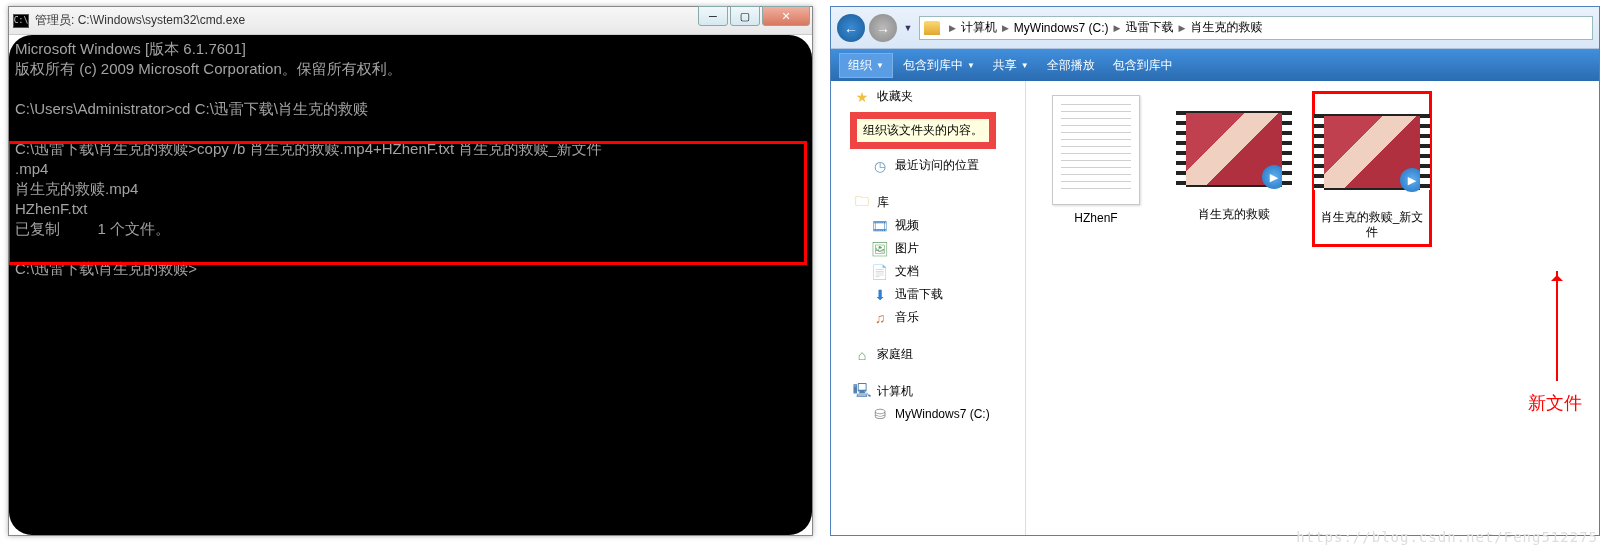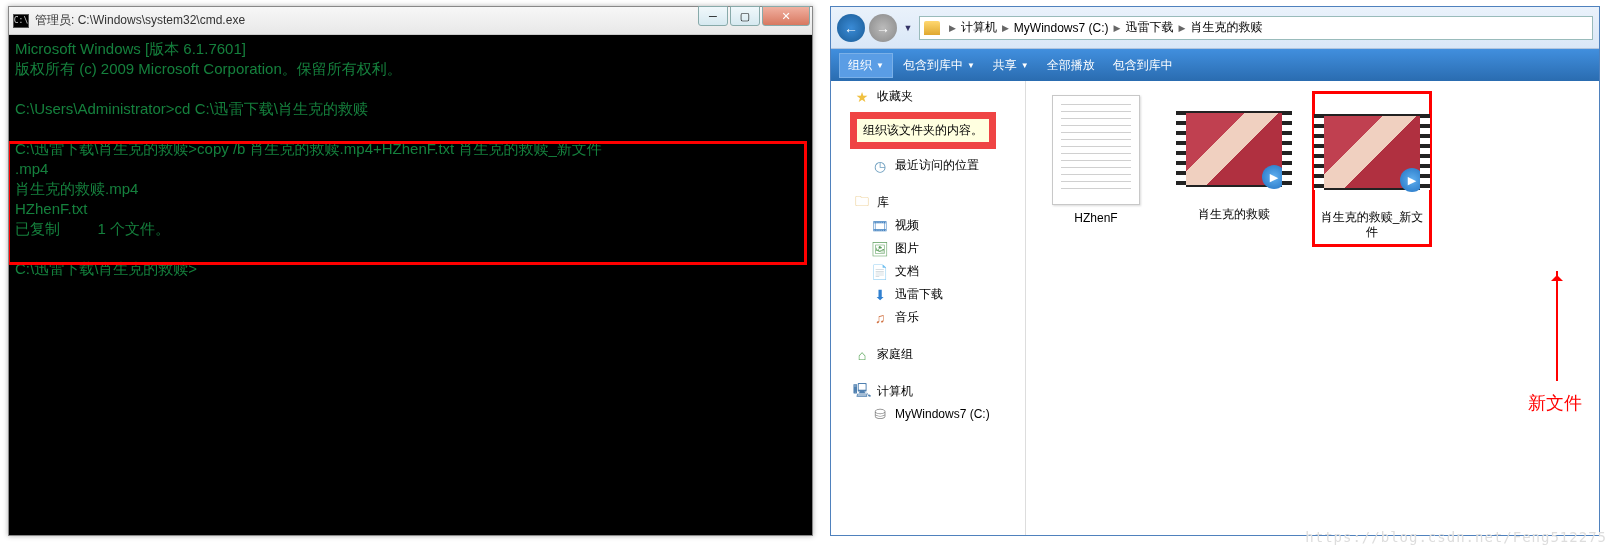--- a/index.html
+++ b/index.html
@@ -6,21 +6,21 @@
 body { background: #fff; width: 1609px; height: 551px; position: relative; overflow: hidden; }
 
 
 .cmd-window { position: absolute; left: 8px; top: 6px; width: 805px; height: 530px; background: #fff; border: 1px solid #888; box-shadow: 0 0 5px rgba(0,0,0,0.3); }
 .cmd-titlebar { height: 28px; background: linear-gradient(#f7f7f7, #e8e8e8); border-bottom: 1px solid #ccc; display: flex; align-items: center; padding: 0 4px; position: relative; }
 .cmd-icon { width: 16px; height: 14px; background: #000; border: 1px solid #555; margin-right: 6px; display: flex; align-items: center; justify-content: center; color: #ccc; font-size: 8px; font-family: monospace; }
 .cmd-title { font-size: 12px; color: #333; flex: 1; }
 .win-btns { display: flex; gap: 2px; position: absolute; right: 2px; top: -1px; }
 .win-btn { width: 30px; height: 20px; border: 1px solid #8aa; background: linear-gradient(#f0f8fb,#d6e9f0); border-radius: 0 0 3px 3px; display: flex; align-items: center; justify-content: center; font-size: 11px; cursor: pointer; }
 .win-btn.close { width: 48px; background: linear-gradient(#f0b0a0,#d87860); color: #fff; }
-.cmd-body { height: calc(100% - 28px); background: #000; color: #15803d; font-family: "NSimSun", "SimSun", Consolas, monospace; font-size: 15px; line-height: 20px; padding: 4px 6px; white-space: pre; overflow: hidden; position: relative; }
+.cmd-body { height: calc(100% - 28px); background: #000; color: #a3a3a3; font-family: "NSimSun", "SimSun", Consolas, monospace; font-size: 15px; line-height: 20px; padding: 4px 6px; white-space: pre; overflow: hidden; position: relative; border-radius: 23px; }
 .cmd-highlight { position: absolute; border: 3px solid #ff0000; pointer-events: none; }
 
 
 .exp-window { position: absolute; left: 830px; top: 6px; width: 770px; height: 530px; background: #fff; border: 1px solid #4f81bd; overflow: hidden; }
 .exp-addr { height: 42px; background: linear-gradient(#eaf2fb,#d9e7f7); border-bottom: 1px solid #b0c4de; display: flex; align-items: center; padding: 4px 6px; gap: 4px; }
 .nav-circle { width: 28px; height: 28px; border-radius: 50%; background: radial-gradient(#3a8bd6,#1a5b96); color: #fff; display: flex; align-items: center; justify-content: center; font-size: 14px; cursor: pointer; }
 .nav-circle.disabled { background: radial-gradient(#bbb,#888); }
 .nav-drop { width: 14px; height: 28px; display: flex; align-items: center; justify-content: center; color: #336; font-size: 9px; }
 .breadcrumb { flex: 1; height: 24px; background: #fff; border: 1px solid #9bb; display: flex; align-items: center; padding: 0 4px; font-size: 12px; gap: 2px; }
 .bc-sep { color: #666; font-size: 9px; margin: 0 3px; }
@@ -62,21 +62,21 @@
 .file-icon-vid::after { right: -10px; }
 .vid-thumb { width: 100%; height: 100%; background: linear-gradient(135deg, #c04050 0 35%, #f0d0c0 35% 55%, #b03040 55% 100%); position: relative; }
 .vid-play { position: absolute; right: -4px; bottom: -4px; width: 24px; height: 24px; border-radius: 50%; background: radial-gradient(#60b0f0,#2070c0); display: flex; align-items: center; justify-content: center; color: #fff; font-size: 11px; }
 .file-label { font-size: 12px; line-height: 15px; word-break: break-all; }
 .red-box { border: 3px solid #ff0000; padding: 4px; }
 
 .annotation { position: absolute; color: #ff0000; font-size: 18px; }
 .arrow-line { width: 2px; height: 110px; background: #ff0000; margin: 0 auto; position: relative; }
 .arrow-line::before { content: ""; position: absolute; top: -2px; left: -5px; border: 6px solid transparent; border-bottom-color: #ff0000; }
 
-.watermark { position: absolute; right: 2px; bottom: 6px; font-size: 14px; color: #ddd; font-family: monospace; letter-spacing: 1px; }
+.watermark { position: absolute; right: 11px; bottom: 6px; font-size: 14px; color: #ddd; font-family: monospace; letter-spacing: 1px; }
 </style>
 </head>
 <body>
 
 <div class="cmd-window">
   <div class="cmd-titlebar">
     <div class="cmd-icon">C:\</div>
     <div class="cmd-title">管理员: C:\Windows\system32\cmd.exe</div>
     <div class="win-btns">
       <div class="win-btn">─</div>

